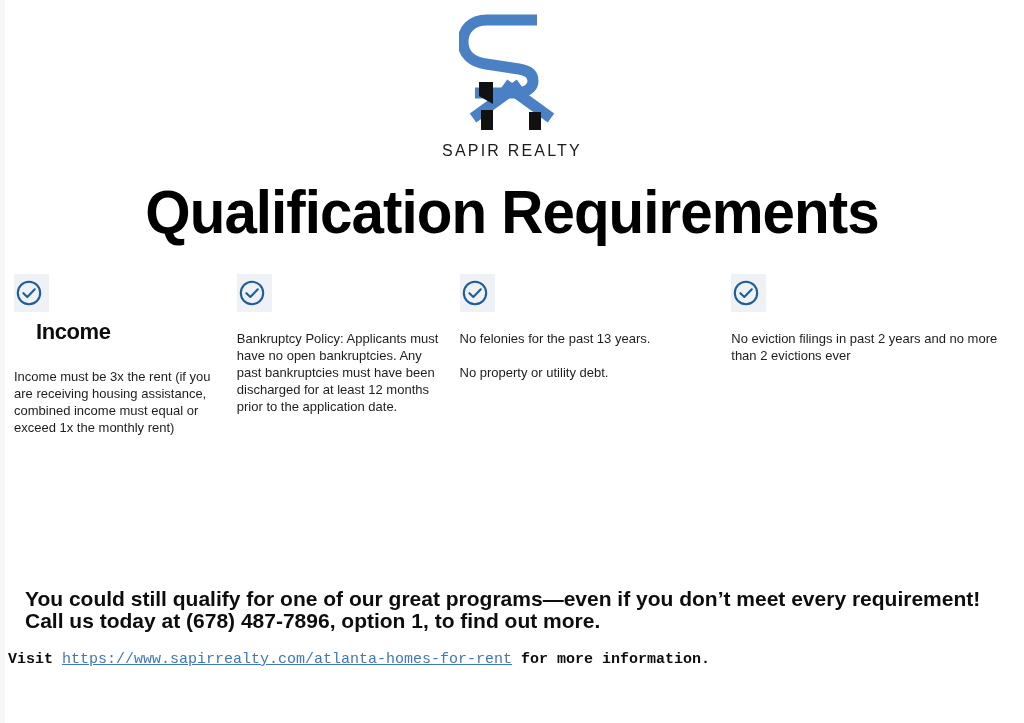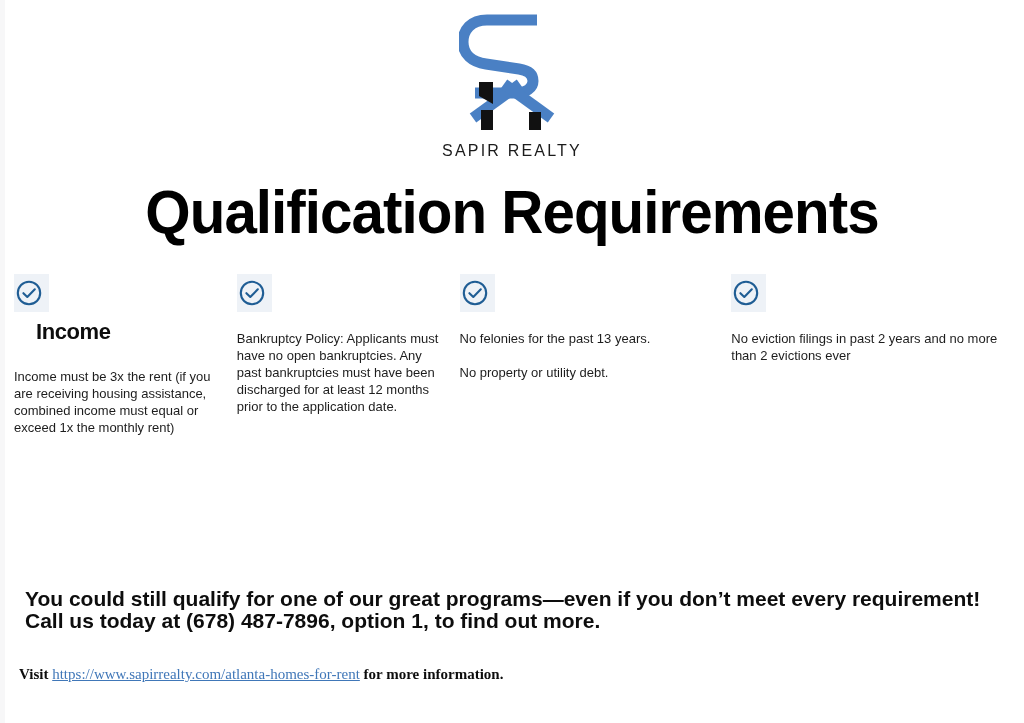--- a/index.html
+++ b/index.html
@@ -113,28 +113,27 @@
     font-family: Liberation Sans, sans-serif;
     font-weight: bold;
     font-size: 21px;
     line-height: 22px;
     color: #0d0d0d;
     margin-top: 12px;
   }
 
   #visit-line {
     position: absolute;
-    left: 8px; top: 664px;
+    left: 8px; top: 649px;
     width: 1000px;
-    font-family: Liberation Serif, serif;
+    font-family: Liberation Mono, monospace;
     font-weight: bold;
     font-size: 15px;
     line-height: 21px;
     color: #0d0d0d;
-    margin-left: 11px;
   }
   #visit-url {
     color: #4077b8;
     text-decoration: underline;
     font-weight: normal;
     font-size: 15px;
   }
 </style>
 </head>
 <body>

